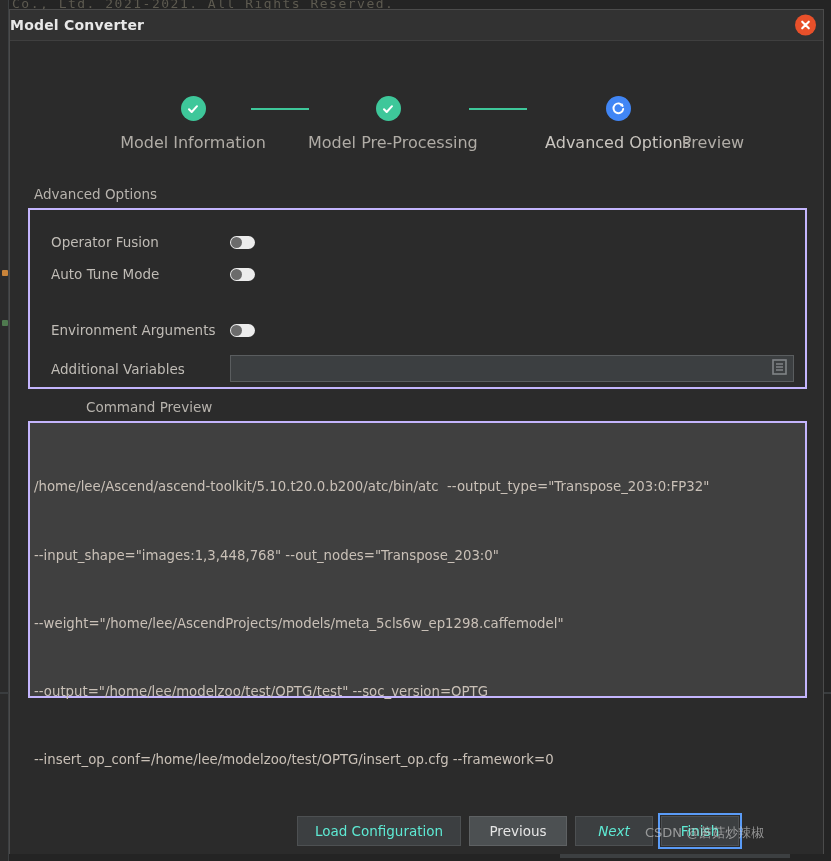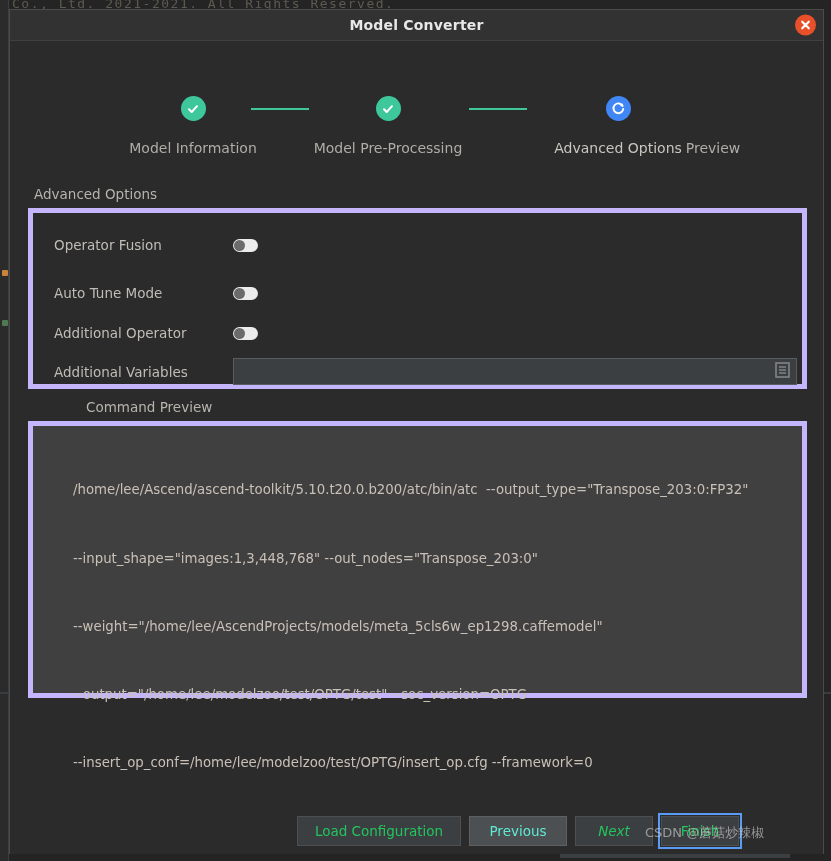--- a/index.html
+++ b/index.html
@@ -47,21 +47,21 @@
     width: 815px; height: 845px;
     background: #2b2b2b;
     border: 1px solid #4b4b4b;
   }
 
   .titlebar {
     position: relative;
     height: 31px;
     background: #323232;
     border-bottom: 1px solid #3f3f3f;
-    display: flex; align-items: center; justify-content: center;
+    display: flex; align-items: center; justify-content: flex-start;
   }
   .titlebar-title {
     color: #e8e8e8;
     font-size: 14px;
     font-weight: bold;
     letter-spacing: .2px;
   }
   .close-btn {
     position: absolute; right: 7px; top: 50%; transform: translateY(-50%);
     width: 21px; height: 21px; border-radius: 50%;
@@ -89,44 +89,43 @@
     text-align: center;
   }
   .step-icon {
     width: 25px; height: 25px; border-radius: 50%;
     margin: 0 auto;
     display: flex; align-items: center; justify-content: center;
   }
   .step-icon.done { background: #3ec79a; }
   .step-icon.active { background: #4186f5; }
   .step-label {
-    margin-top: 19px;
-    font-size: 14px;
+    margin-top: 12px;
+    font-size: 16px;
     color: #b0aca6;
     white-space: nowrap;
   }
   .step-label.active { color: #c9c5bf; }
   .connector {
     position: absolute;
     top: 12px;
     height: 2px;
     background: #3ec79a;
   }
 
   
   .section-label {
     position: absolute;
     font-size: 13.5px;
     color: #b7b3ad;
   }
   .panel {
     position: absolute;
-    border: 5px solid #c4b5fd;
-    background: #2b2b2b;
-    padding-left: 36px;
+    border: 2px solid #c4b5fd;
+    background: #2b2b2b;
   }
   #adv-panel { left: 18px; top: 167px; width: 779px; height: 181px; }
 
   .opt-row {
     position: absolute;
     left: 0; width: 100%;
     height: 30px;
     display: flex; align-items: center;
   }
   .opt-label {
@@ -179,22 +178,22 @@
   }
   .btn {
     position: absolute;
     height: 30px;
     display: flex; align-items: center; justify-content: center;
     font-size: 13.5px;
     border: 1px solid #5e6163;
     cursor: pointer;
     user-select: none;
   }
-  .btn.enabled { background: #4c5052; color: #5eead4; }
-  .btn.disabled { background: #3c3f41; color: #22c55e; border-color: #4d5052; }
+  .btn.enabled { background: #4c5052; color: #e5e5e5; }
+  .btn.disabled { background: #3c3f41; color: #5eead4; border-color: #4d5052; }
   .btn.focused { outline: 2px solid #5a9bf6; outline-offset: 1px; }
 
   
   .watermark {
     position: absolute;
     left: 645px; top: 824px;
     font-size: 13px;
     color: rgba(210,210,210,.62);
     white-space: nowrap;
     font-family: "DejaVu Sans", "Liberation Sans", sans-serif;
@@ -271,29 +270,29 @@
 
       <div class="panel" id="adv-panel">
 
         <div class="opt-row" style="top:17px;">
           <div class="opt-label">Operator Fusion</div>
           <div class="toggle">
               <div class="knob"></div>
             </div>
         </div>
 
-        <div class="opt-row" style="top:65px;">
+        <div class="opt-row" style="top:49px;">
           <div class="opt-label">Auto Tune Mode</div>
           <div class="toggle">
               <div class="knob"></div>
             </div>
         </div>
 
         <div class="opt-row" style="top:105px;">
-          <div class="opt-label">Additional Operator</div>
+          <div class="opt-label">Environment Arguments</div>
           <div class="toggle">
               <div class="knob"></div>
             </div>
         </div>
 
         <div class="opt-row" style="top:145px; height:27px;">
           <div class="opt-label">Additional Variables</div>
         </div>
 
         <div class="env-input" title="">

